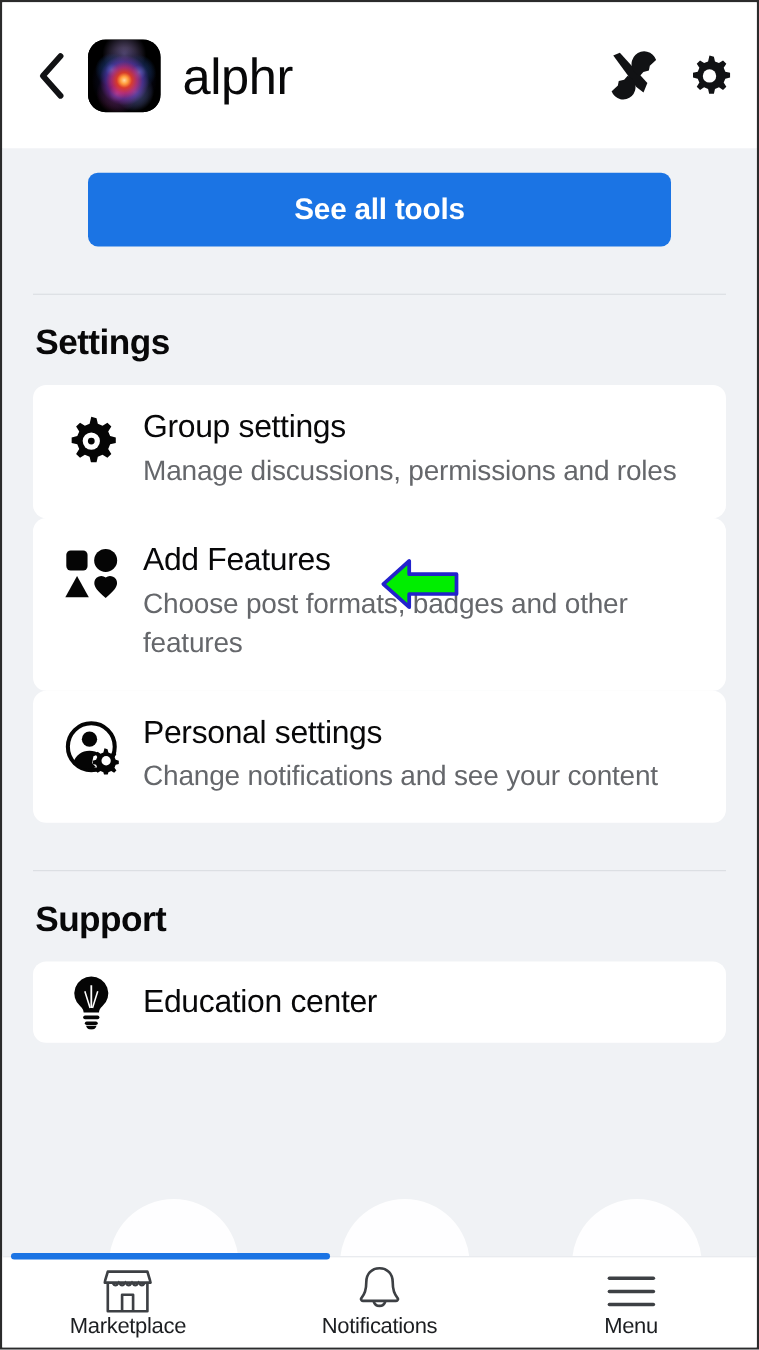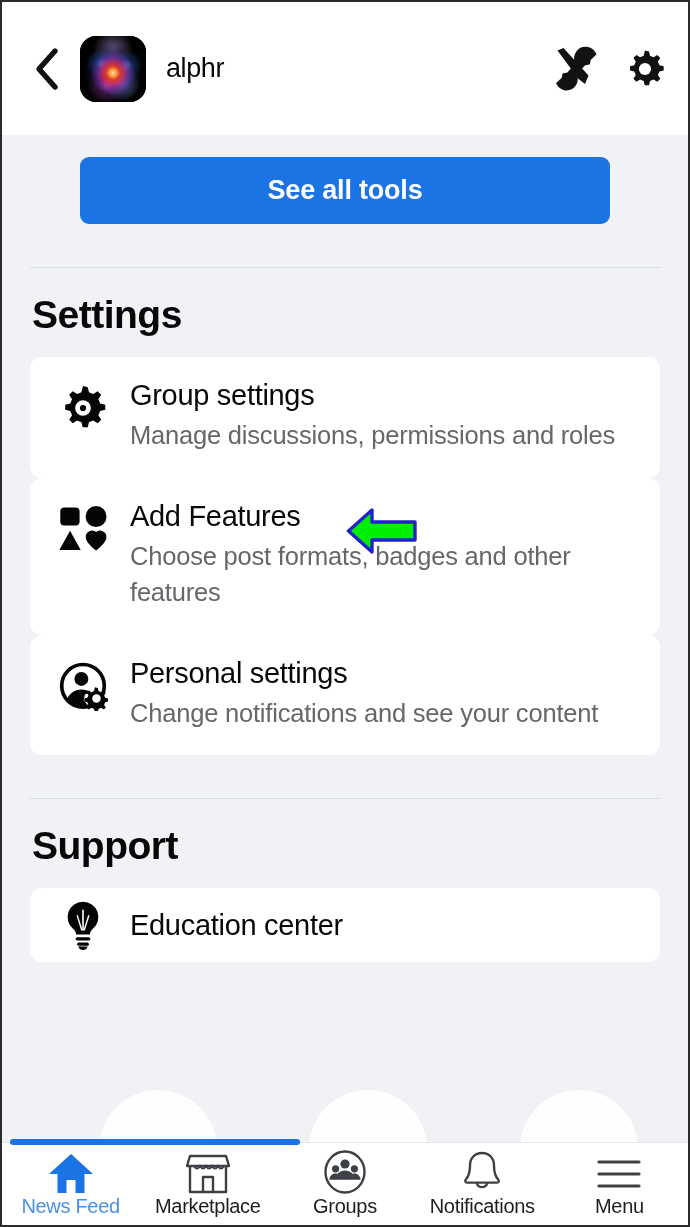--- a/index.html
+++ b/index.html
@@ -35,21 +35,21 @@
     background:
       radial-gradient(circle at 50% 56%, #ffd9a0 0%, #ff9c3c 7%, rgba(230,60,40,.92) 14%, rgba(190,40,120,.78) 24%, rgba(90,40,160,.6) 34%, rgba(20,20,60,.35) 46%, rgba(0,0,0,0) 60%),
       radial-gradient(circle at 33% 42%, rgba(90,190,255,.85) 0%, rgba(40,120,220,.45) 10%, rgba(0,0,0,0) 26%),
       radial-gradient(circle at 70% 45%, rgba(120,200,255,.8) 0%, rgba(40,110,200,.4) 11%, rgba(0,0,0,0) 27%),
       radial-gradient(circle at 40% 74%, rgba(255,120,190,.8) 0%, rgba(190,60,150,.4) 12%, rgba(0,0,0,0) 30%),
       radial-gradient(circle at 64% 72%, rgba(150,170,255,.7) 0%, rgba(0,0,0,0) 28%),
       radial-gradient(circle at 50% 20%, rgba(200,170,255,.5) 0%, rgba(0,0,0,0) 32%),
       #000000;
   }
   #group-title {
-    margin-left:20px; font-size:27px; font-weight:400;
+    margin-left:20px; font-size:46px; font-weight:400;
     color:#080809; letter-spacing:-.4px; white-space:nowrap;
   }
   #header-actions { margin-left:auto; display:flex; align-items:center; gap:22px; }
   .hdr-icon { cursor:pointer; display:flex; align-items:center; justify-content:center; }
 
   
   #content { position:absolute; top:133px; left:0; right:0; bottom:83px;
              background:#f0f2f5; overflow:hidden; }
 
   #see-all-tools {
@@ -58,21 +58,21 @@
     background:#1b74e4; color:#ffffff;
     border:none; border-radius:9px;
     font-family:"Liberation Sans", sans-serif;
     font-size:27px; font-weight:700; text-align:center;
     letter-spacing:-.2px; cursor:pointer;
   }
 
   .divider { width:630px; height:1px; background:#dadde1; margin:43px auto 0; }
 
   .section-title {
-    font-size:39px; font-weight:700; color:#080809;
+    font-size:32px; font-weight:700; color:#080809;
     letter-spacing:-.5px; margin:25px 0 0 30px;
   }
 
   .card {
     width:630px; margin:20px auto 0;
     background:#ffffff; border-radius:12px;
     padding:22px 24px 24px 24px;
     display:flex; cursor:pointer; position:relative;
   }
   .card + .card { margin-top:0; }
@@ -244,55 +244,33 @@
 
     <svg id="annotation-arrow" viewBox="0 0 72 56">
       <path d="M2.5 28 L26 7 L26 19 L69 19 L69 37 L26 37 L26 49 Z" fill="#00ee00" stroke="#2222cc" stroke-width="3.4" stroke-linejoin="round"></path>
     </svg>
   </div>
 
   <div id="bottom-nav">
 
     <div id="tab-indicator"></div>
 
-    <div class="nav-item active">
-      <div class="nav-icon">
-        <svg width="46" height="42" viewBox="0 0 46 42">
-          <path d="M23 2 L45 22 L36.5 22 L36.5 41 L27.5 41 L27.5 28 L18.5 28 L18.5 41 L9.5 41 L9.5 22 L1 22 Z" fill="#1b74e4"></path>
-        </svg>
-      </div>
-      <div class="nav-label">News Feed</div>
-    </div>
 
     <div class="nav-item">
       <div class="nav-icon">
         <svg width="44" height="42" viewBox="0 0 44 42">
           <path d="M4 4 L40 4 L43 14 L1 14 Z" fill="none" stroke="#3d4044" stroke-width="2.4" stroke-linejoin="round"></path>
           <path d="M4 14 L4 40 L40 40 L40 14" fill="none" stroke="#3d4044" stroke-width="2.4" stroke-linejoin="round"></path>
           <path d="M17 40 L17 25 L27 25 L27 40" fill="none" stroke="#3d4044" stroke-width="2.4" stroke-linejoin="round"></path>
           <path d="M8 14 q3 5 6 0 q3 5 6 0 q3 5 6 0 q3 5 6 0 q3 5 6 0" fill="none" stroke="#3d4044" stroke-width="2"></path>
         </svg>
       </div>
       <div class="nav-label">Marketplace</div>
     </div>
 
-    <div class="nav-item">
-      <div class="nav-icon">
-        <svg width="44" height="44" viewBox="0 0 44 44">
-          <ellipse cx="22" cy="22" rx="19.5" ry="20.5" fill="none" stroke="#3d4044" stroke-width="2.4"></ellipse>
-          <circle cx="22" cy="14" r="4.6" fill="#3d4044"></circle>
-          <circle cx="12.6" cy="18.8" r="3.6" fill="#3d4044"></circle>
-          <circle cx="31.4" cy="18.8" r="3.6" fill="#3d4044"></circle>
-          <path d="M22 20.5 c5.6 0 9 3.8 9.6 9.2 l-19.2 0 c.6 -5.4 4 -9.2 9.6 -9.2 z" fill="#3d4044"></path>
-          <path d="M12.6 23.4 c-3.6 0 -5.8 2.5 -6.3 6.3 l6.5 0 c.2 -2.5 1.0 -4.6 2.4 -6.0 a7.8 7.8 0 0 0 -2.6 -.3 z" fill="#3d4044"></path>
-          <path d="M31.4 23.4 c3.6 0 5.8 2.5 6.3 6.3 l-6.5 0 c-.2 -2.5 -1.0 -4.6 -2.4 -6.0 a7.8 7.8 0 0 1 2.6 -.3 z" fill="#3d4044"></path>
-        </svg>
-      </div>
-      <div class="nav-label">Groups</div>
-    </div>
 
     <div class="nav-item">
       <div class="nav-icon">
         <svg width="40" height="44" viewBox="0 0 40 44">
           <path d="M20 3 c-7.3 0 -12 5.2 -12 12.5 0 8.3 -1.8 11.5 -4.3 14.3 -1.0 1.1 -.3 2.8 1.2 2.8 l30.2 0 c1.5 0 2.2 -1.7 1.2 -2.8 -2.5 -2.8 -4.3 -6.0 -4.3 -14.3 C32 8.2 27.3 3 20 3 z" fill="none" stroke="#3d4044" stroke-width="2.4" stroke-linejoin="round"></path>
           <path d="M14.8 33.2 a5.4 5.4 0 0 0 10.4 0" fill="none" stroke="#3d4044" stroke-width="2.4" stroke-linecap="round"></path>
         </svg>
       </div>
       <div class="nav-label">Notifications</div>
     </div>

